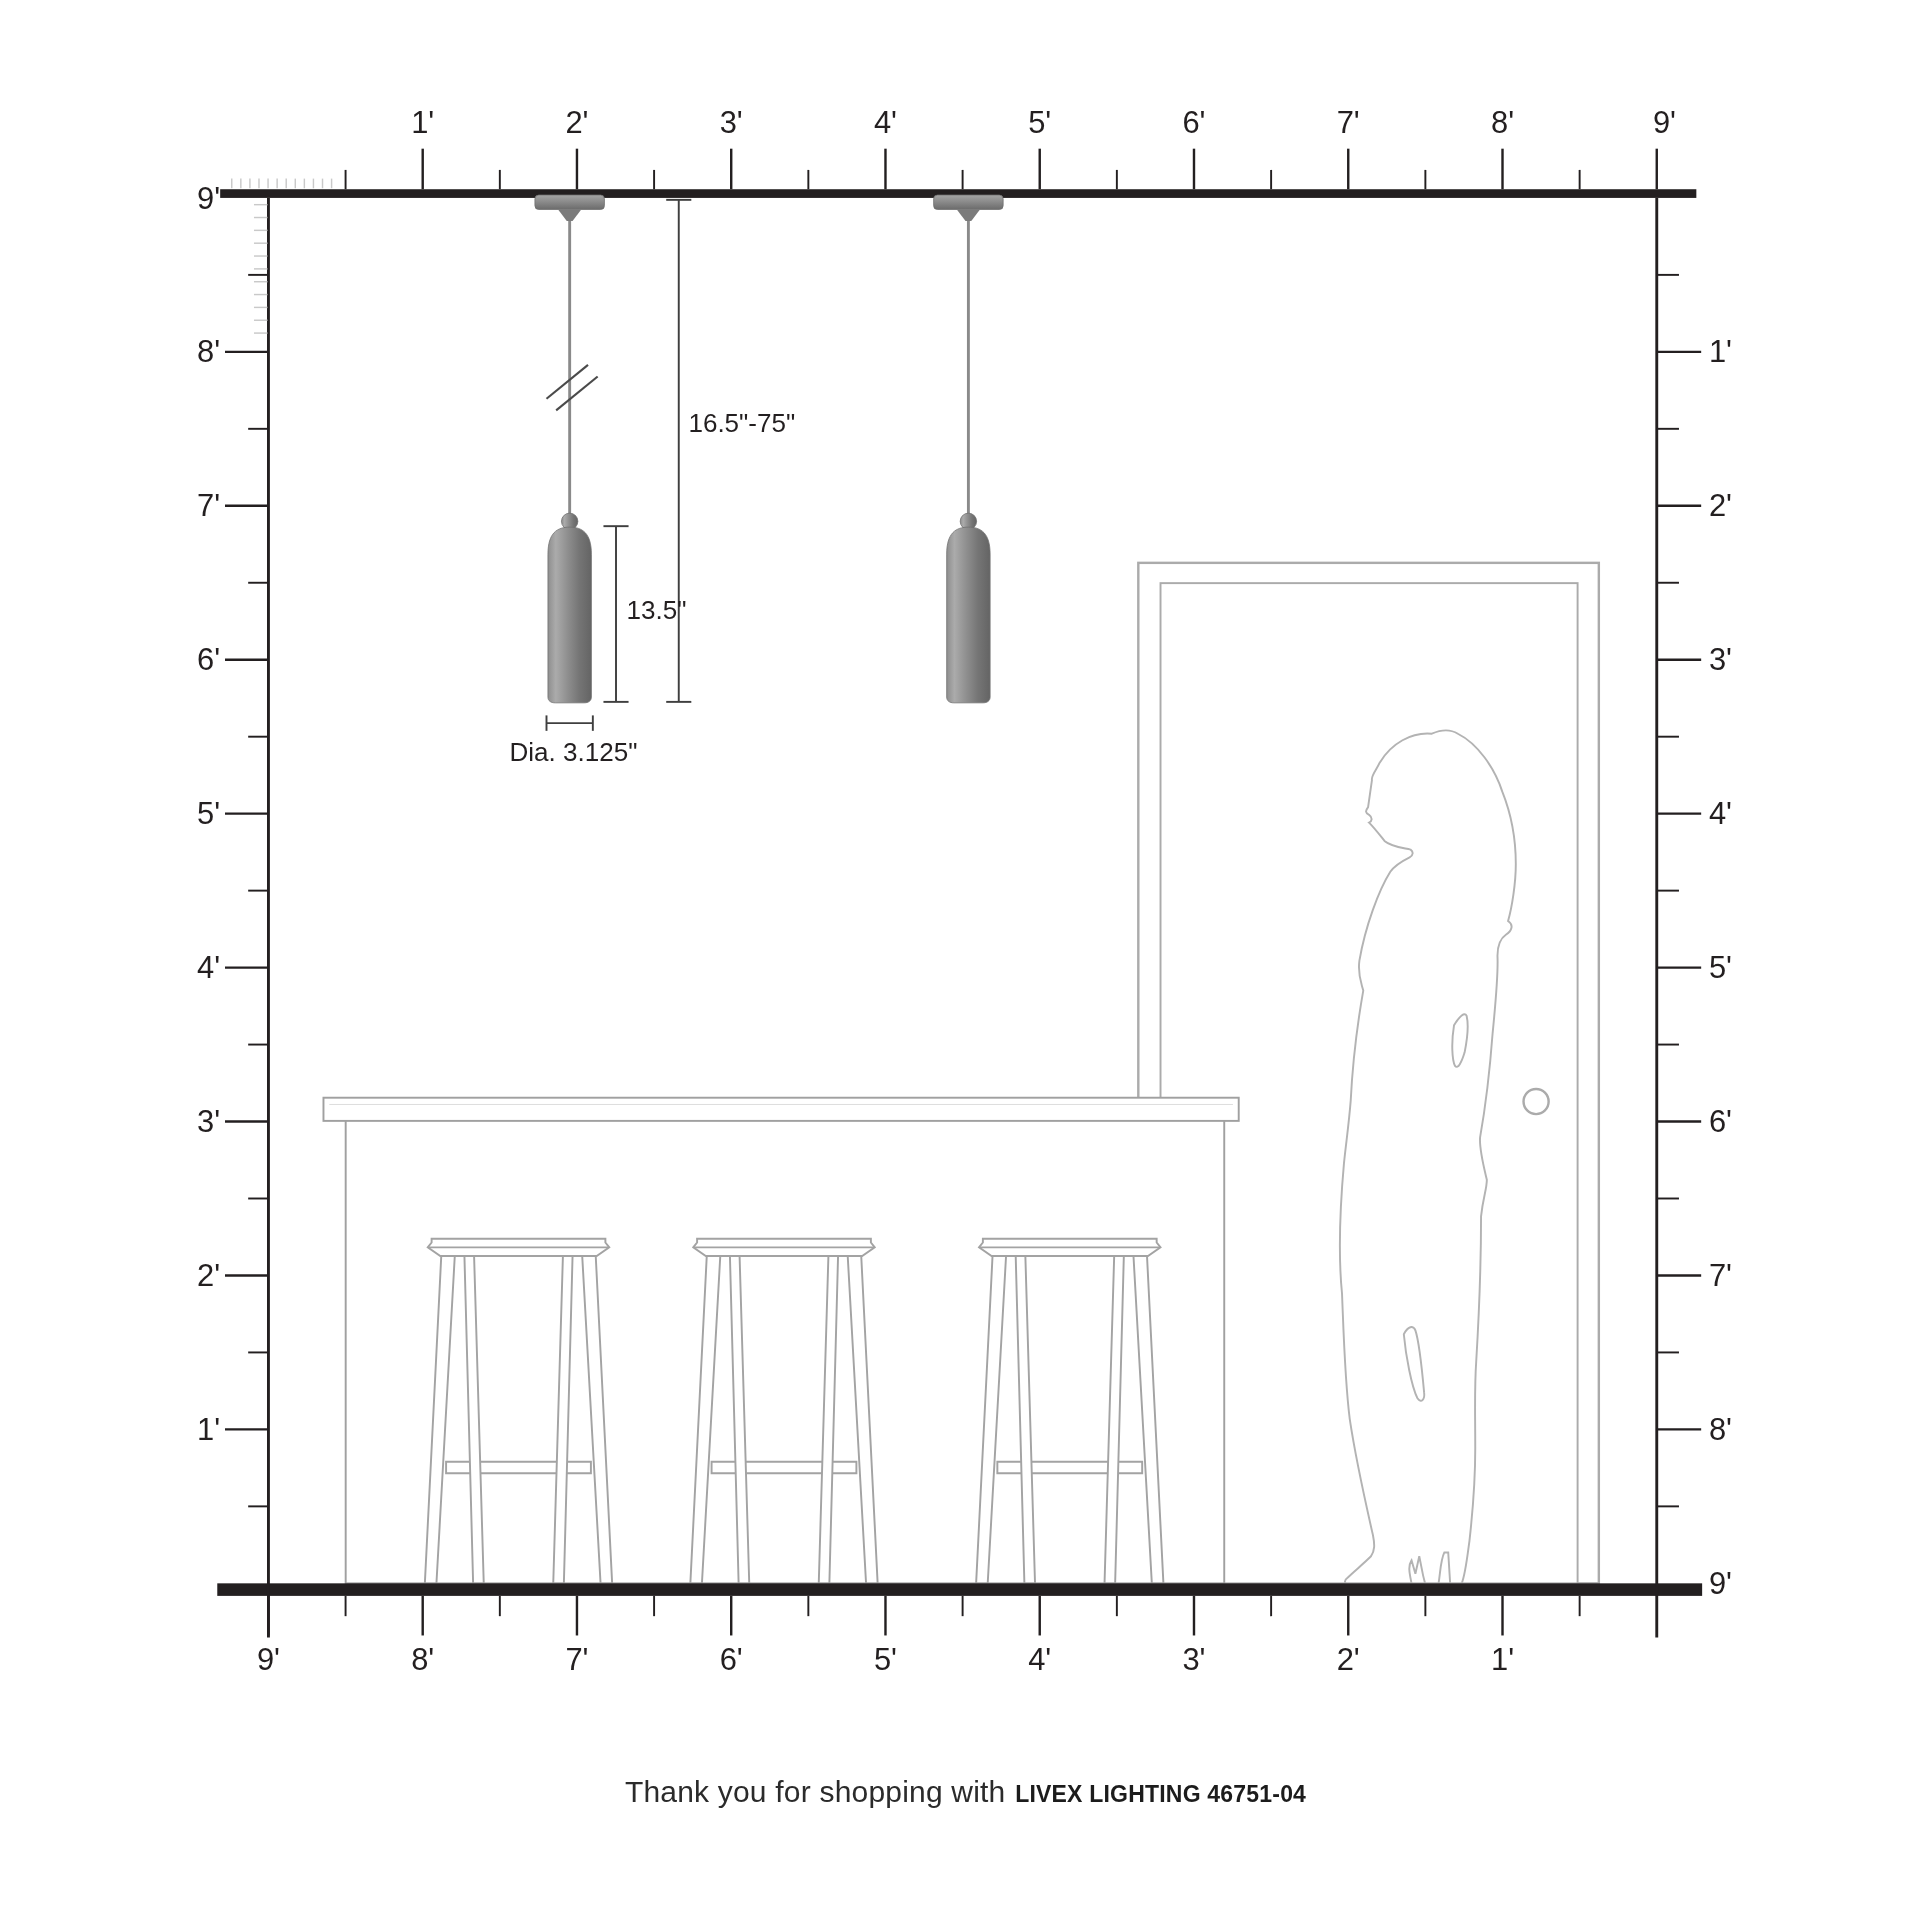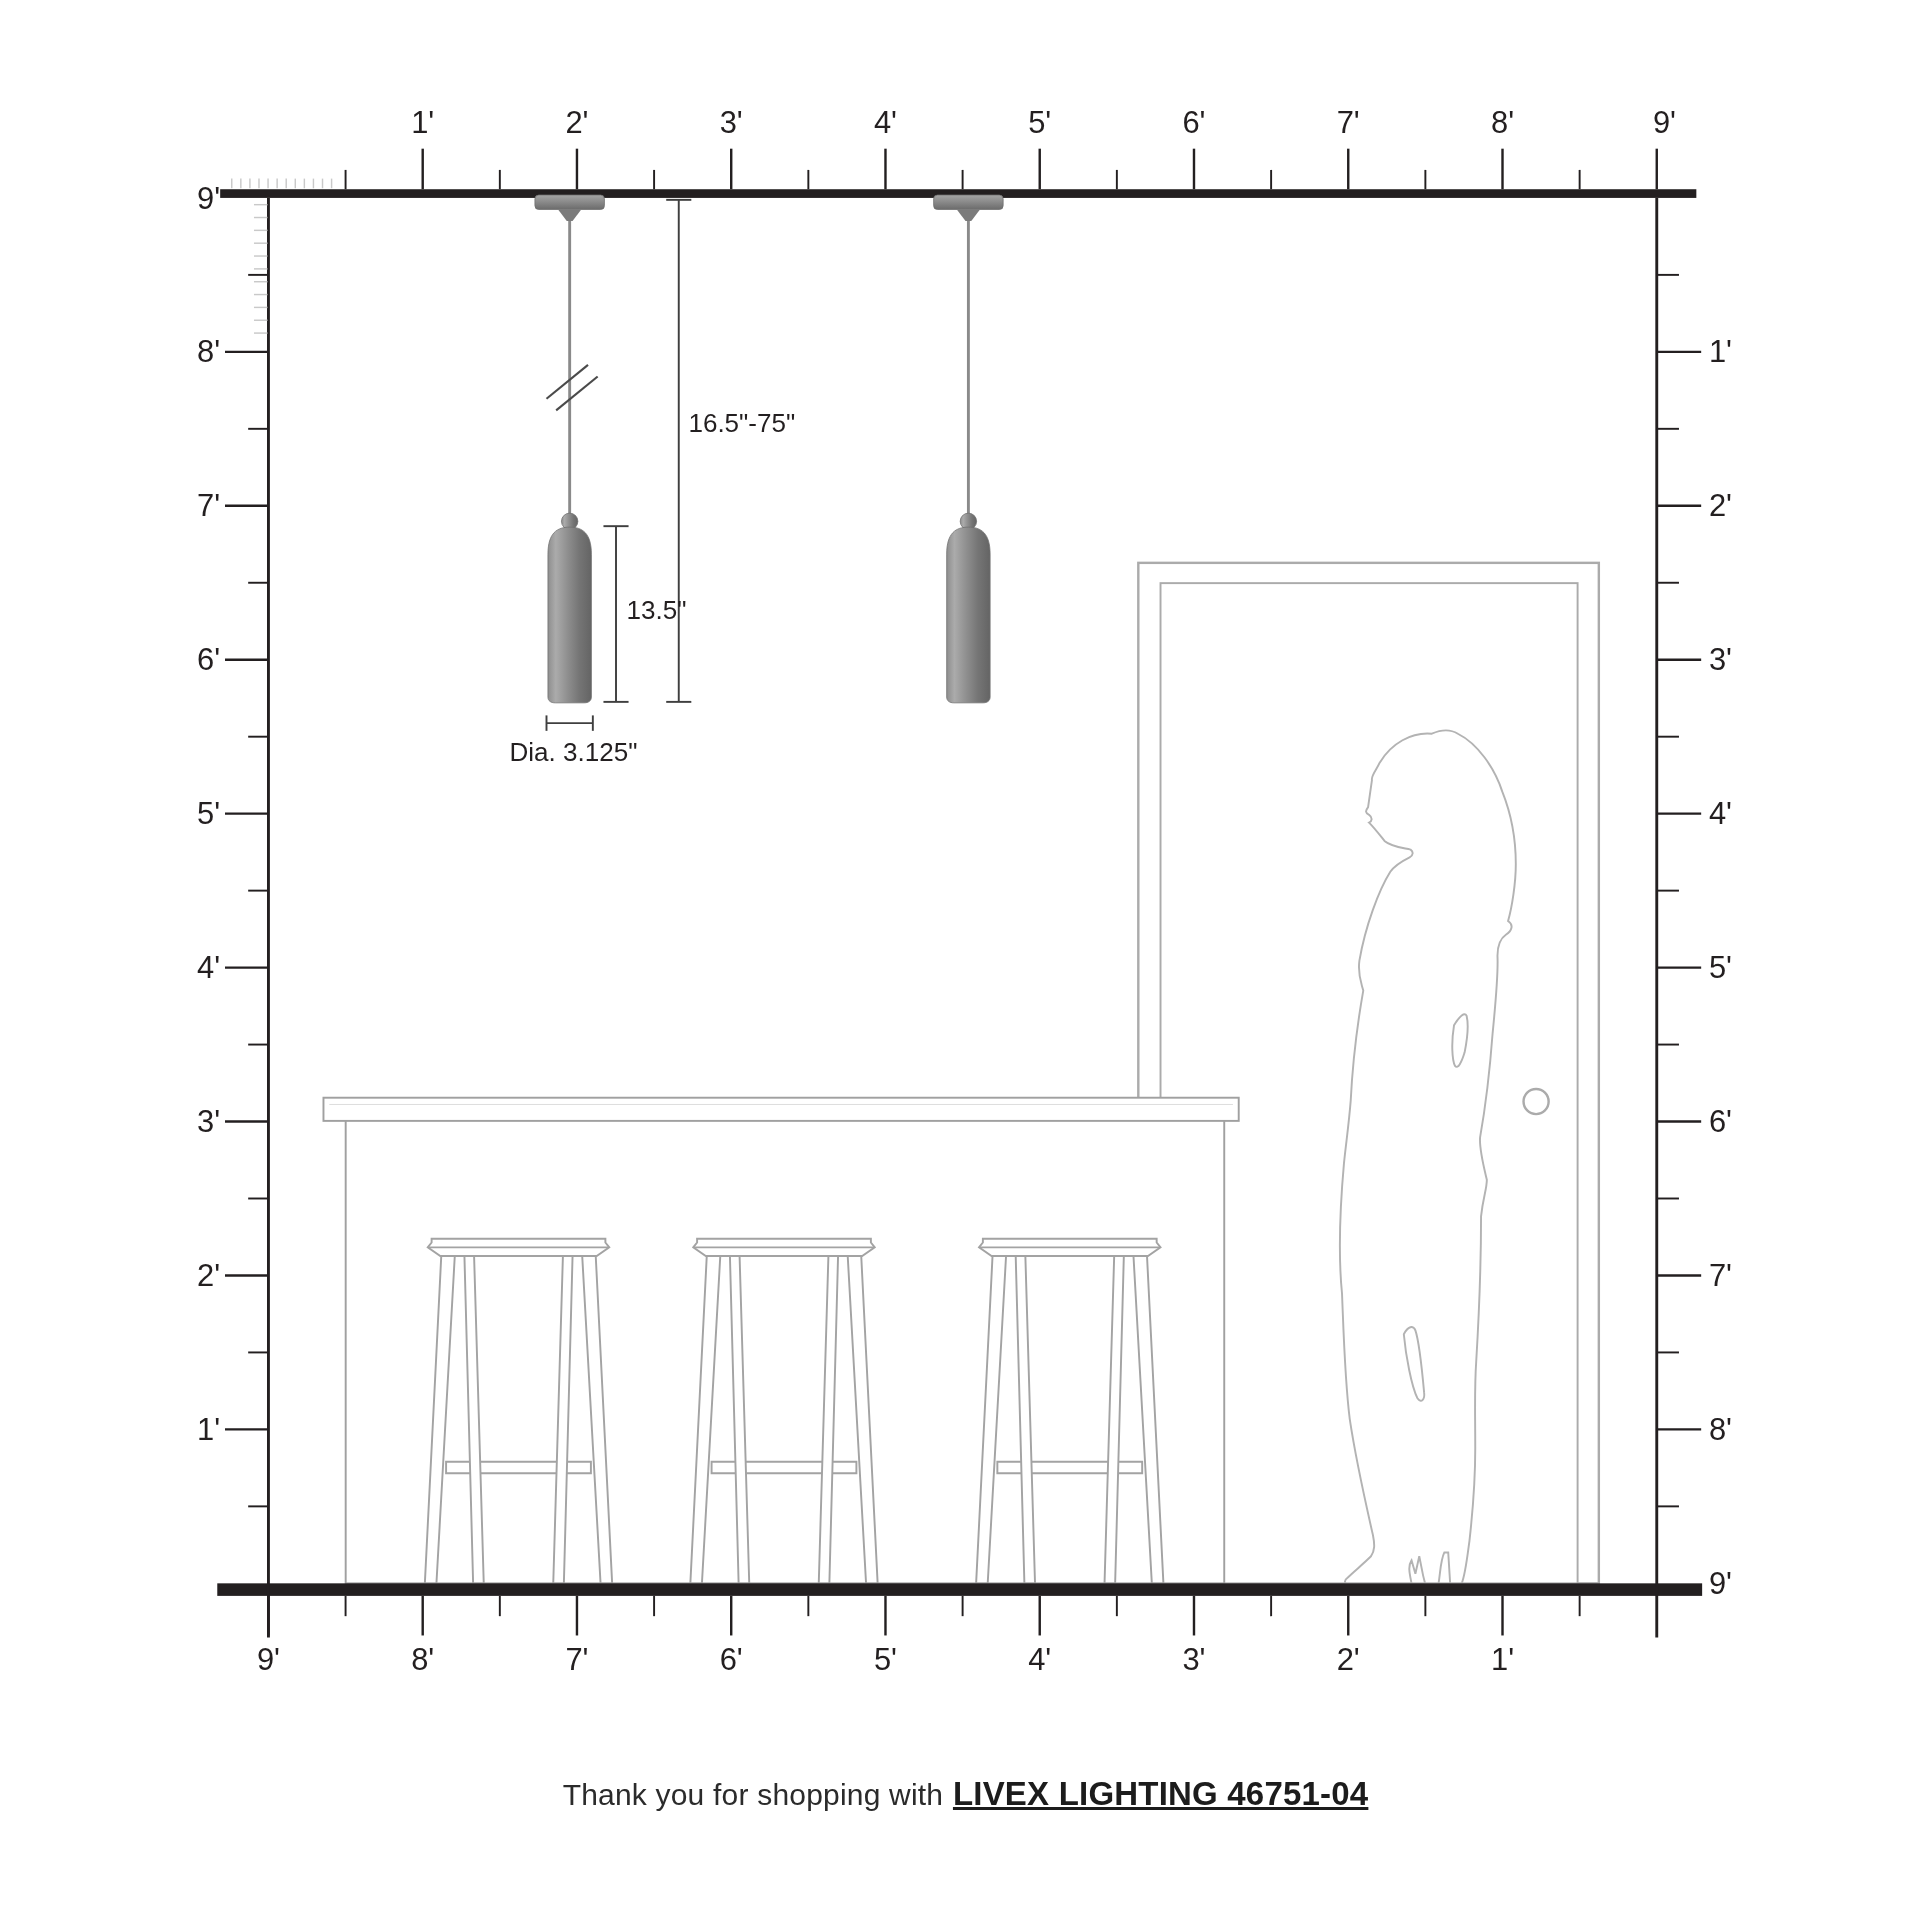--- a/index.html
+++ b/index.html
@@ -3,21 +3,21 @@
 <meta charset="utf-8">
 <style>
   html,body{margin:0;padding:0;background:#ffffff;}
   body{width:1931px;height:1928px;position:relative;overflow:hidden;
        font-family:"Liberation Sans", sans-serif;}
   #stage{position:absolute;left:0;top:0;}
   .ruler-label{font-family:"Liberation Sans", sans-serif;font-size:32px;fill:#231f20;}
   .dim-text{font-family:"Liberation Sans", sans-serif;font-size:27px;fill:#231f20;}
   #footer{position:absolute;left:0;top:1775px;width:1931px;text-align:center;
           font-size:30px;color:#2b2b2b;letter-spacing:0.2px;}
-  #footer .brand{font-weight:bold;font-size:33px;color:#1c1c1c;margin-left:9.7px;text-decoration:underline;}
+  #footer .brand{font-weight:bold;font-size:23px;color:#1c1c1c;margin-left:9.7px;}
 </style>
 </head>
 <body>
 
 <svg id="stage" width="1931" height="1928" viewBox="0 0 2000 1997">
   <defs>
     <linearGradient id="gradBody" x1="0" y1="0" x2="1" y2="0">
       <stop offset="0" stop-color="#8e8e8e"></stop>
       <stop offset="0.18" stop-color="#ababab"></stop>
       <stop offset="0.45" stop-color="#8f8f8f"></stop>

